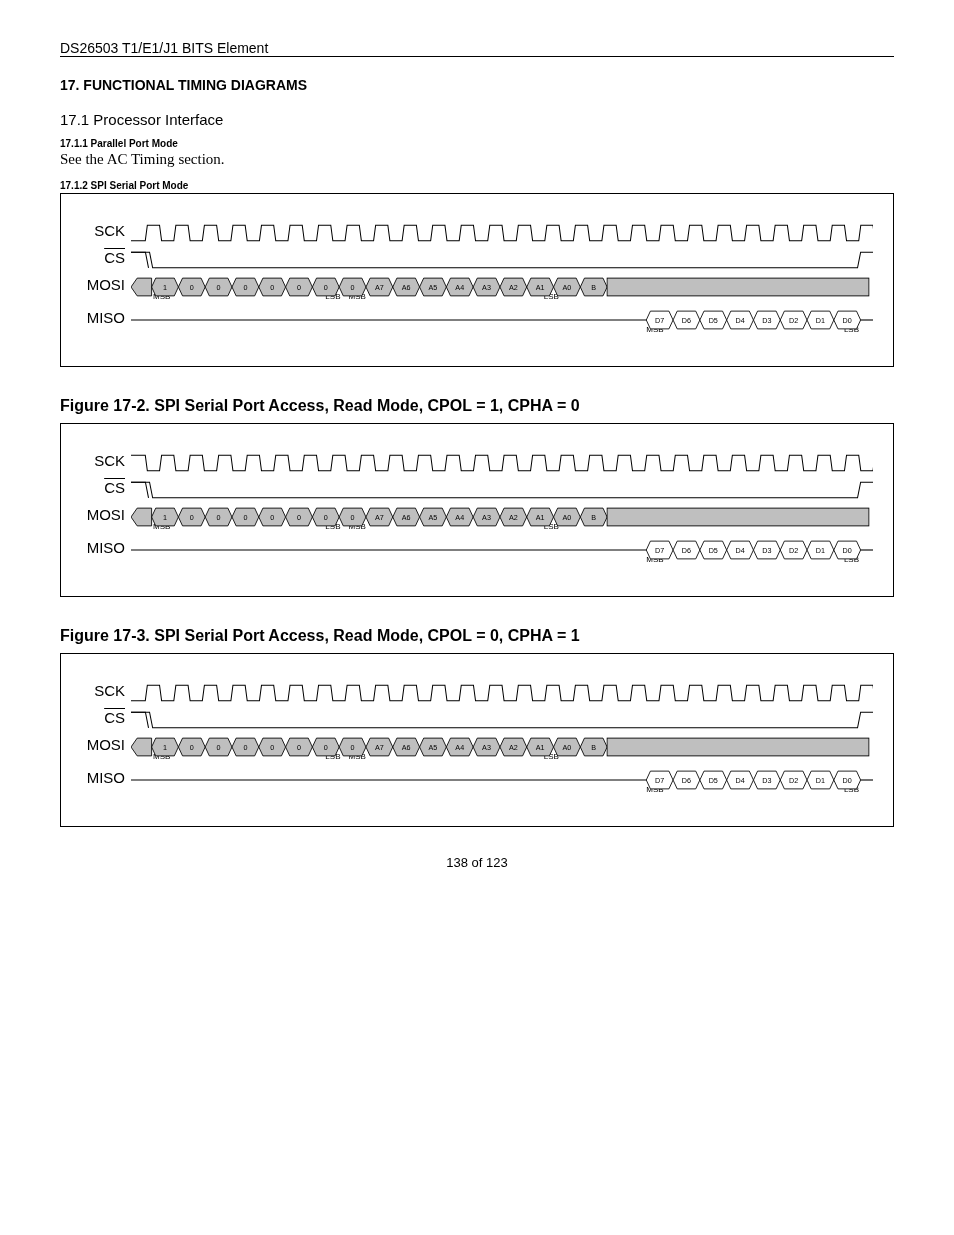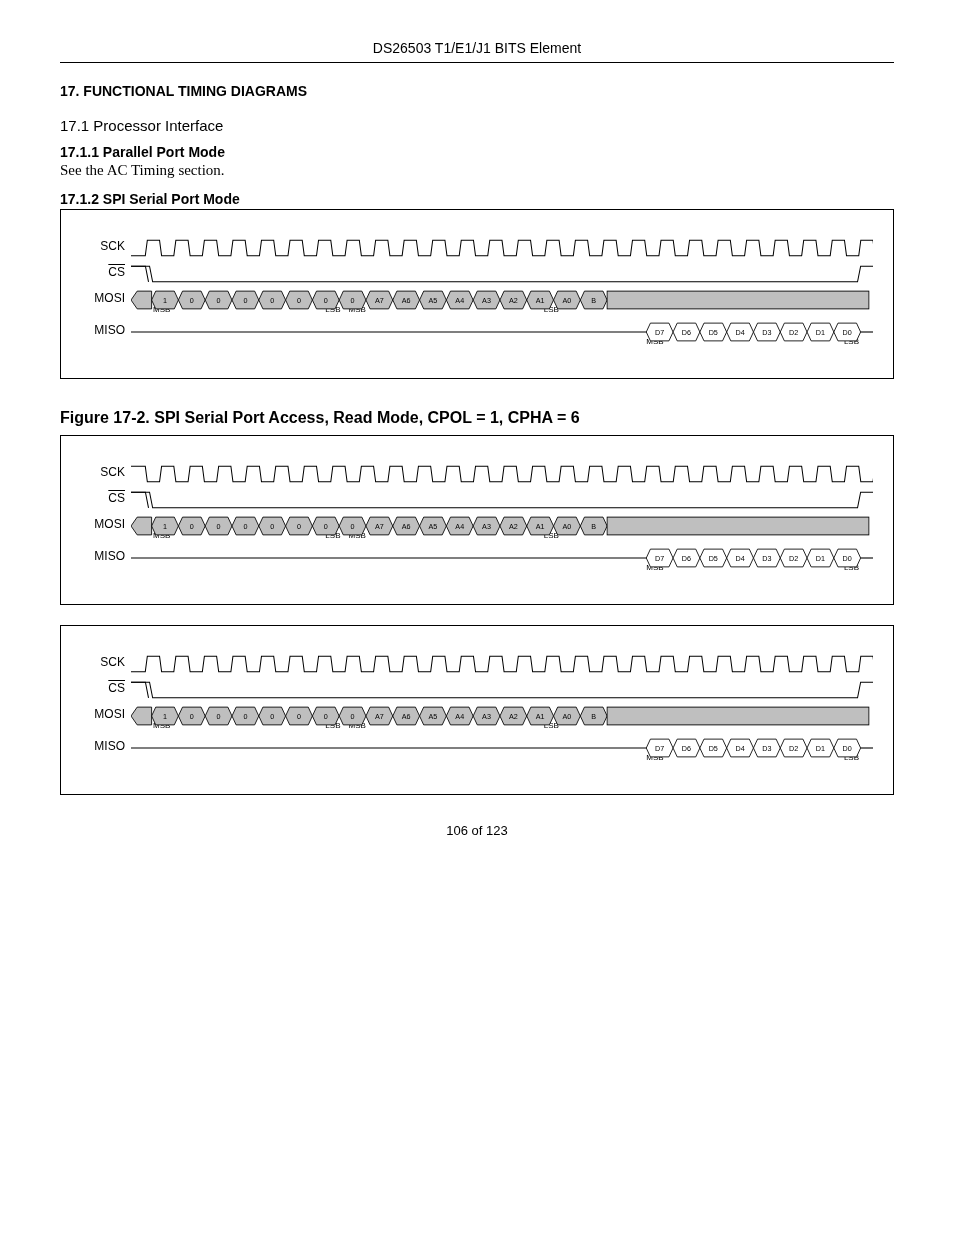--- a/index.html
+++ b/index.html
@@ -6,40 +6,39 @@
     margin: 0;
     padding: 40px 60px;
     font-family: Arial, Helvetica, sans-serif;
     font-size: 14px;
     color: #000;
     background: #fff;
     width: 954px;
     box-sizing: border-box;
   }
   .header-right {
-    text-align: center;
+    text-align: left;
     font-size: 14px;
-    margin-bottom: 6px;
   }
   .header-rule {
     border-top: 1.5px solid #000;
     margin-bottom: 20px;
   }
   h1 {
     font-size: 14px;
     font-weight: bold;
     margin: 0 0 18px 0;
   }
   h2 {
     font-size: 15px;
     font-weight: normal;
     margin: 0 0 10px 0;
   }
   h3 {
-    font-size: 14px;
+    font-size: 10px;
     font-weight: bold;
     margin: 0 0 2px 0;
   }
   .body-text {
     font-family: "Times New Roman", Times, serif;
     font-size: 15px;
     margin: 0 0 12px 0;
   }
   .body-text .ital { }
   .fig-caption {
@@ -53,21 +52,21 @@
     margin-bottom: 20px;
   }
   .signal-row {
     display: flex;
     align-items: center;
     margin-bottom: 10px;
     position: relative;
   }
   .sig-label {
     width: 44px;
-    font-size: 12px;
+    font-size: 15px;
     text-align: right;
     padding-right: 6px;
     flex-shrink: 0;
   }
   .overline { text-decoration: overline; }
   .sig-wave {
     flex: 1;
     height: 16px;
   }
   
@@ -201,21 +200,21 @@
           </svg>
         </div>
       </div>
       <div class="sub-labels">
     <span style="flex:0 0 69.44444444444444%"></span>
     <span>MSB</span>
     <span style="flex:1"></span>
     <span style="margin-right:14px">LSB</span>
       </div>
     </div>
-    <div class="fig-caption">Figure 17-2. SPI Serial Port Access, Read Mode, CPOL = 1, CPHA = 6</div>
+    <div class="fig-caption">Figure 17-2. SPI Serial Port Access, Read Mode, CPOL = 1, CPHA = 0</div>
     <div class="fig-box">
       <div class="signal-row">
         <div class="sig-label">SCK</div>
         <div class="sig-wave">
           <svg class="sck-svg" viewBox="0 0 720 18" preserveAspectRatio="none">
             <polyline points="0,2 13.846153846153847,2 15.846153846153847,16 27.692307692307693,16 29.692307692307693,2 41.53846153846154,2 43.53846153846154,16 55.38461538461539,16 57.38461538461539,2 69.23076923076923,2 71.23076923076923,16 83.07692307692307,16 85.07692307692307,2 96.9230769230769,2 98.9230769230769,16 110.76923076923075,16 112.76923076923075,2 124.61538461538458,2 126.61538461538458,16 138.46153846153842,16 140.46153846153842,2 152.30769230769226,2 154.30769230769226,16 166.1538461538461,16 168.1538461538461,2 179.99999999999994,2 181.99999999999994,16 193.84615384615378,16 195.84615384615378,2 207.69230769230762,2 209.69230769230762,16 221.53846153846146,16 223.53846153846146,2 235.3846153846153,2 237.3846153846153,16 249.23076923076914,16 251.23076923076914,2 263.076923076923,2 265.076923076923,16 276.92307692307685,16 278.92307692307685,2 290.7692307692307,2 292.7692307692307,16 304.6153846153846,16 306.6153846153846,2 318.46153846153845,2 320.46153846153845,16 332.3076923076923,16 334.3076923076923,2 346.1538461538462,2 348.1538461538462,16 360.00000000000006,16 362.00000000000006,2 373.8461538461539,2 375.8461538461539,16 387.6923076923078,16 389.6923076923078,2 401.53846153846166,2 403.53846153846166,16 415.38461538461553,16 417.38461538461553,2 429.2307692307694,2 431.2307692307694,16 443.07692307692326,16 445.07692307692326,2 456.92307692307713,2 458.92307692307713,16 470.769230769231,16 472.769230769231,2 484.61538461538487,2 486.61538461538487,16 498.46153846153874,16 500.46153846153874,2 512.3076923076926,2 514.3076923076926,16 526.1538461538464,16 528.1538461538464,2 540.0000000000002,2 542.0000000000002,16 553.846153846154,16 555.846153846154,2 567.6923076923078,2 569.6923076923078,16 581.5384615384617,16 583.5384615384617,2 595.3846153846155,2 597.3846153846155,16 609.2307692307693,16 611.2307692307693,2 623.0769230769231,2 625.0769230769231,16 636.9230769230769,16 638.9230769230769,2 650.7692307692307,2 652.7692307692307,16 664.6153846153845,16 666.6153846153845,2 678.4615384615383,2 680.4615384615383,16 692.3076923076922,16 694.3076923076922,2 706.153846153846,2 708.153846153846,16 719.9999999999998,16 721.9999999999998,2 733.8461538461536,2 720,2"></polyline>
           </svg>
         </div>
       </div>
       <div class="signal-row">
@@ -301,20 +300,21 @@
           </svg>
         </div>
       </div>
       <div class="sub-labels">
     <span style="flex:0 0 69.44444444444444%"></span>
     <span>MSB</span>
     <span style="flex:1"></span>
     <span style="margin-right:14px">LSB</span>
       </div>
     </div>
+    <div class="fig-caption">Figure 17-3. SPI Serial Port Access, Read Mode, CPOL = 0, CPHA = 1</div>
     <div class="fig-box">
       <div class="signal-row">
         <div class="sig-label">SCK</div>
         <div class="sig-wave">
           <svg class="sck-svg" viewBox="0 0 720 18" preserveAspectRatio="none">
             <polyline points="0,16 13.846153846153847,16 15.846153846153847,2 27.692307692307693,2 29.692307692307693,16 41.53846153846154,16 43.53846153846154,2 55.38461538461539,2 57.38461538461539,16 69.23076923076923,16 71.23076923076923,2 83.07692307692307,2 85.07692307692307,16 96.9230769230769,16 98.9230769230769,2 110.76923076923075,2 112.76923076923075,16 124.61538461538458,16 126.61538461538458,2 138.46153846153842,2 140.46153846153842,16 152.30769230769226,16 154.30769230769226,2 166.1538461538461,2 168.1538461538461,16 179.99999999999994,16 181.99999999999994,2 193.84615384615378,2 195.84615384615378,16 207.69230769230762,16 209.69230769230762,2 221.53846153846146,2 223.53846153846146,16 235.3846153846153,16 237.3846153846153,2 249.23076923076914,2 251.23076923076914,16 263.076923076923,16 265.076923076923,2 276.92307692307685,2 278.92307692307685,16 290.7692307692307,16 292.7692307692307,2 304.6153846153846,2 306.6153846153846,16 318.46153846153845,16 320.46153846153845,2 332.3076923076923,2 334.3076923076923,16 346.1538461538462,16 348.1538461538462,2 360.00000000000006,2 362.00000000000006,16 373.8461538461539,16 375.8461538461539,2 387.6923076923078,2 389.6923076923078,16 401.53846153846166,16 403.53846153846166,2 415.38461538461553,2 417.38461538461553,16 429.2307692307694,16 431.2307692307694,2 443.07692307692326,2 445.07692307692326,16 456.92307692307713,16 458.92307692307713,2 470.769230769231,2 472.769230769231,16 484.61538461538487,16 486.61538461538487,2 498.46153846153874,2 500.46153846153874,16 512.3076923076926,16 514.3076923076926,2 526.1538461538464,2 528.1538461538464,16 540.0000000000002,16 542.0000000000002,2 553.846153846154,2 555.846153846154,16 567.6923076923078,16 569.6923076923078,2 581.5384615384617,2 583.5384615384617,16 595.3846153846155,16 597.3846153846155,2 609.2307692307693,2 611.2307692307693,16 623.0769230769231,16 625.0769230769231,2 636.9230769230769,2 638.9230769230769,16 650.7692307692307,16 652.7692307692307,2 664.6153846153845,2 666.6153846153845,16 678.4615384615383,16 680.4615384615383,2 692.3076923076922,2 694.3076923076922,16 706.153846153846,16 708.153846153846,2 719.9999999999998,2 721.9999999999998,16 733.8461538461536,16 720,16"></polyline>
           </svg>
         </div>
       </div>
       <div class="signal-row">
@@ -402,13 +402,13 @@
       </div>
       <div class="sub-labels">
     <span style="flex:0 0 69.44444444444444%"></span>
     <span>MSB</span>
     <span style="flex:1"></span>
     <span style="margin-right:14px">LSB</span>
       </div>
     </div>
   </div>
 
-<div class="footer">106 of 123</div>
+<div class="footer">138 of 123</div>
 
 </body></html>

